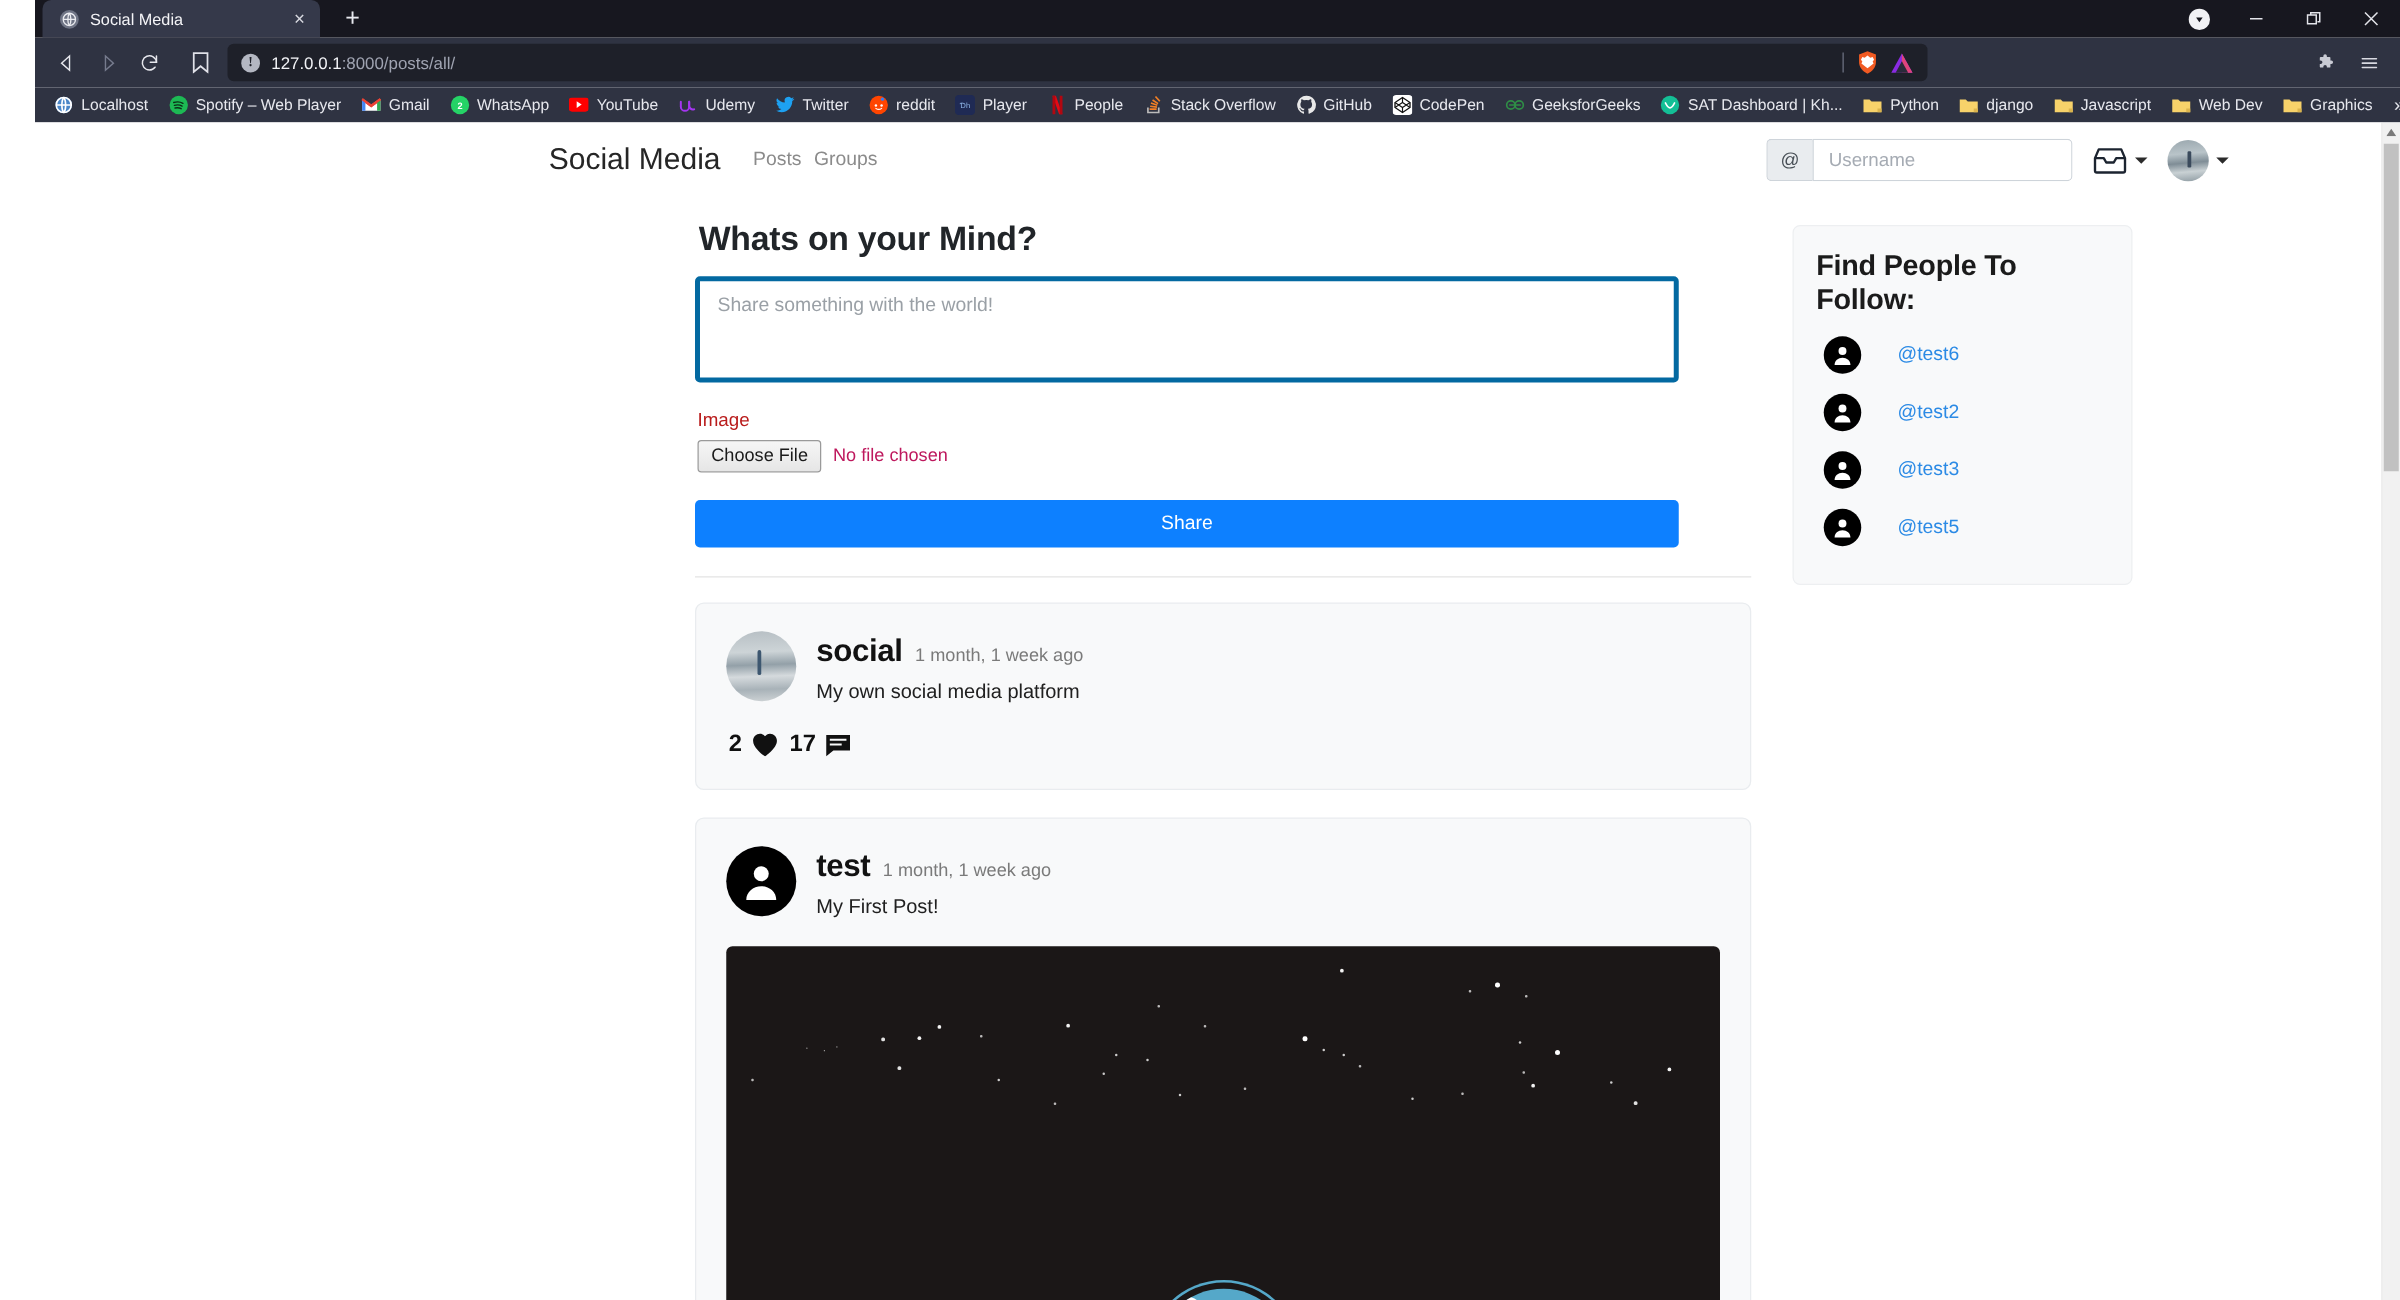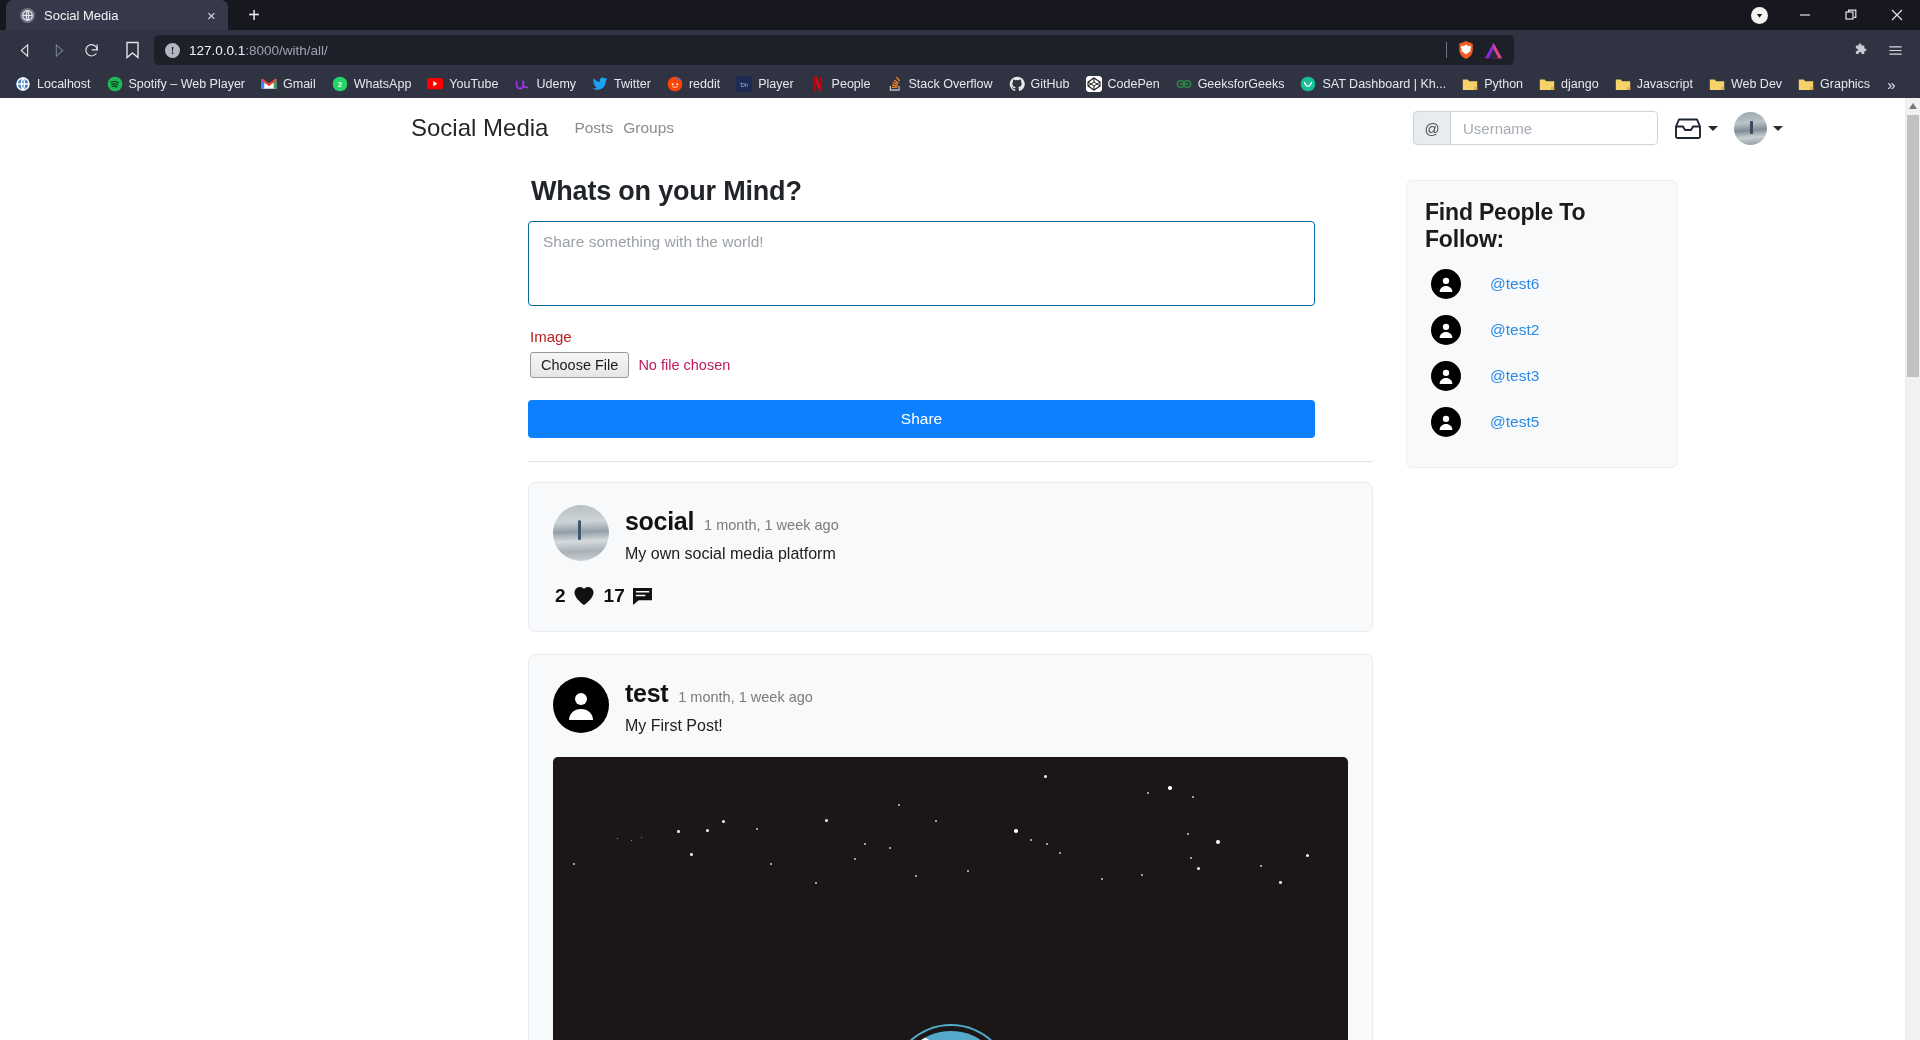--- a/index.html
+++ b/index.html
@@ -5,21 +5,21 @@
 <style>
   * { box-sizing: border-box; margin: 0; padding: 0; }
   html, body { width: 1920px; height: 1040px; overflow: hidden; }
   body {
     font-family: "Liberation Sans", sans-serif;
     background: #ffffff;
     -webkit-font-smoothing: antialiased;
   }
 
   
-  #browser { width: 1920px; height: 1040px; display: flex; flex-direction: column; }
+  #browser { width: 1920px; height: 1040px; display: flex; flex-direction: column; padding-left: 28px; }
 
   .tabstrip {
     height: 30px;
     background: #17171f;
     display: flex;
     align-items: flex-end;
     position: relative;
     flex: none;
   }
   .tab {
@@ -274,21 +274,21 @@
   .compose-title {
     font-size: 27px;
     color: #212529;
     font-weight: 600;
     margin: 18px 0 14px 3px;
     letter-spacing: -0.2px;
   }
   .compose-box {
     width: 787px;
     height: 85px;
-    border: 1px solid #0369a1;
+    border: 4px solid #0369a1;
     border-radius: 4px;
     padding: 11px 14px;
     font-size: 15.5px;
     color: #495057;
     font-family: "Liberation Sans", sans-serif;
     resize: none;
     outline: none;
     display: block;
   }
   .compose-box::placeholder { color: #9aa0a6; }
@@ -476,21 +476,21 @@
           <path d="M20 4v7h-7"></path>
       </svg>
     </span>
     <span class="bookmark-star">
       <svg width="15" height="18" viewBox="0 0 15 18" fill="none" stroke="currentColor" stroke-width="1.4">
         <path d="M2 1.5h11v15l-5.5-4.5L2 16.5z"></path>
       </svg>
     </span>
     <div class="omnibox">
       <span class="omni-info">!</span>
-      <span class="omni-url"><b>127.0.0.1</b><span>:8000/with/all/</span></span>
+      <span class="omni-url"><b>127.0.0.1</b><span>:8000/posts/all/</span></span>
       <span class="omni-tail">
         <span class="omni-sep"></span>
         <span class="brave-lion">
           <svg width="18" height="20" viewBox="0 0 24 26">
             <path d="M12 1l9 3.5v8c0 6-4 10-9 12.5C7 22.5 3 18.5 3 12.5v-8z" fill="#f15a22"></path>
             <path d="M12 5.5l3 2.5 2.5-1 1.5 3-1.5 2 1 2-6.5 5-6.5-5 1-2-1.5-2 1.5-3 2.5 1z" fill="#fff"></path>
           </svg>
         </span>
         <span class="brave-lion">
           <svg width="19" height="17" viewBox="0 0 24 22">

